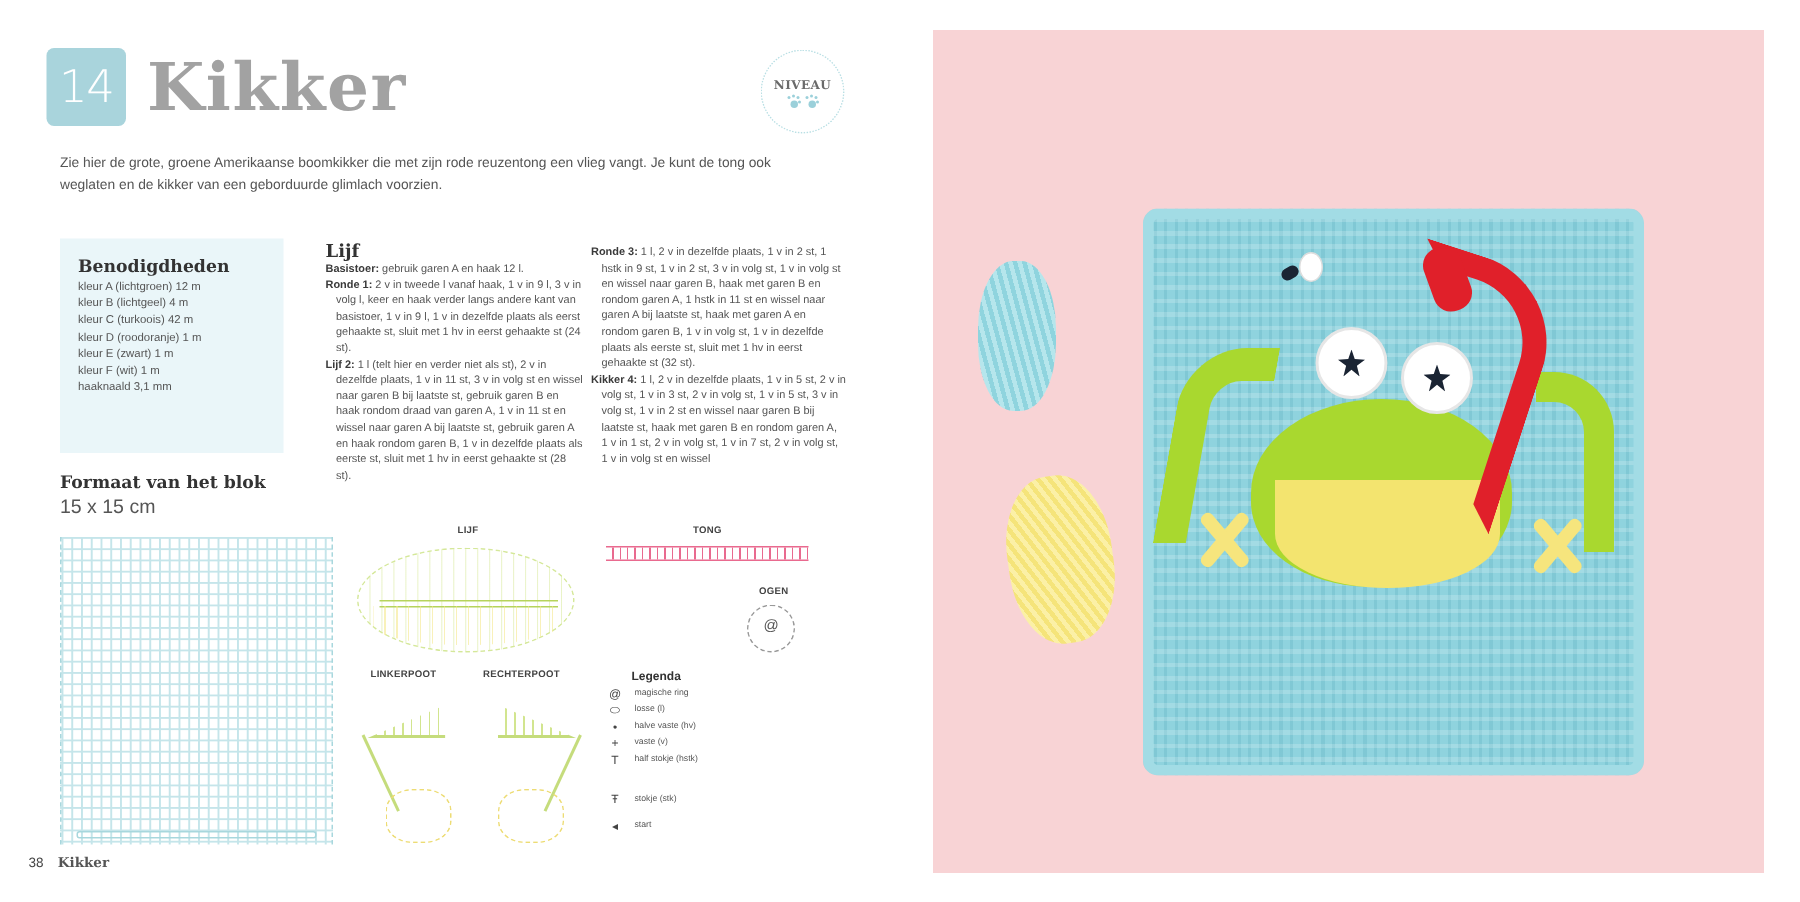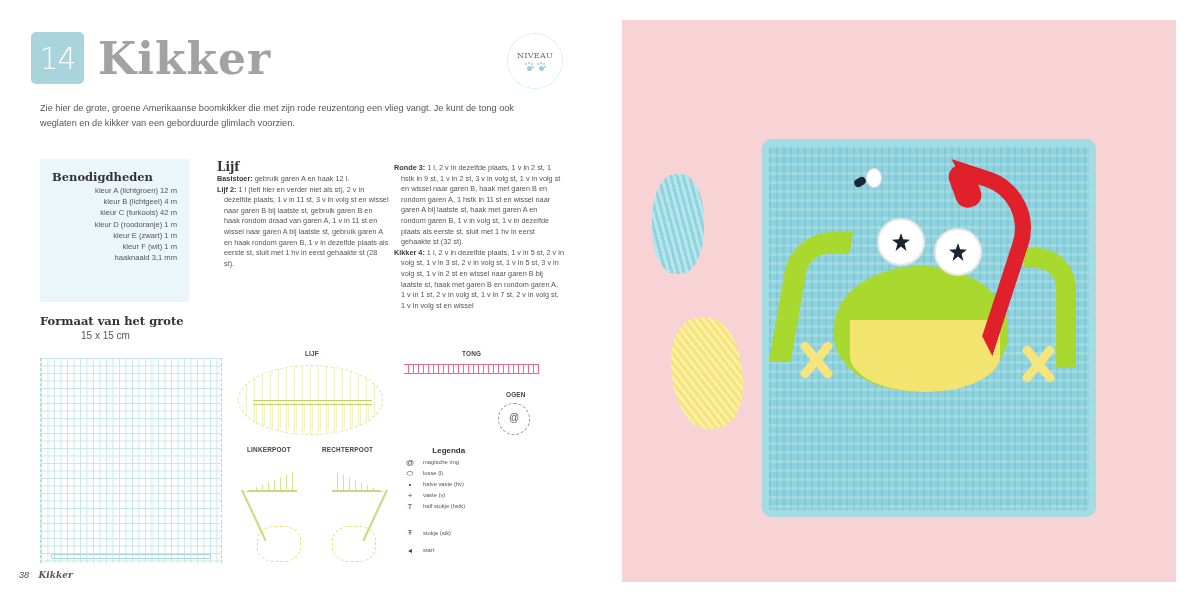--- a/index.html
+++ b/index.html
@@ -13,40 +13,40 @@
     display: flex; align-items: center; justify-content: center; letter-spacing: -1px;
   }
   .title {
     position: absolute; left: 98px; top: 31px; font-family: "DejaVu Serif", serif;
     font-weight: bold; font-size: 44px; color: #a2a2a2; letter-spacing: 1px; line-height: 56px;
   }
   .niveau {
     position: absolute; left: 507px; top: 33px; width: 56px; height: 56px; border-radius: 50%;
     border: 1px dotted #b9dfe4; display: flex; flex-direction: column; align-items: center; justify-content: center;
   }
-  .niveau-label { font-family: "DejaVu Serif", serif; font-weight: normal; font-size: 8px; color: #6a6a6a; letter-spacing: 0.3px; }
+  .niveau-label { font-family: "DejaVu Serif", serif; font-weight: bold; font-size: 8px; color: #6a6a6a; letter-spacing: 0.3px; }
   .niveau-paws { margin-top: 3px; display: flex; gap: 3px; }
   .paw { width: 9px; height: 8px; position: relative; }
   .paw::before { content: ""; position: absolute; left: 2px; top: 3px; width: 5px; height: 5px; border-radius: 50%; background: #9bd0da; }
   .paw::after { content: ""; position: absolute; left: 0; top: 0; width: 2px; height: 2px; border-radius: 50%; background: #9bd0da;
     box-shadow: 3px -1px 0 #9bd0da, 6px 0 0 #9bd0da, 7px 3px 0 #9bd0da; }
 
   .intro {
     position: absolute; left: 40px; top: 101px; width: 500px; font-size: 9.2px; line-height: 15px; color: #555;
   }
 
   .supplies {
     position: absolute; left: 40px; top: 159px; width: 149px; height: 143px; background: #eaf6f9; padding: 11px 12px;
   }
   .supplies h3 { font-family: "DejaVu Serif", serif; font-size: 11.5px; color: #333; font-weight: bold; margin-bottom: 1px; }
-  .supplies li { list-style: none; font-size: 7.6px; line-height: 11.2px; color: #555; text-align: right; }
+  .supplies li { list-style: none; font-size: 7.6px; line-height: 11.2px; color: #555; }
 
   .size { position: absolute; left: 40px; top: 314px; }
   .size h3 { font-family: "DejaVu Serif", serif; font-size: 11.5px; color: #333; font-weight: bold; }
-  .size p { font-size: 10px; color: #555; margin-top: 2px; margin-left: 41px; }
+  .size p { font-size: 13px; color: #555; margin-top: 2px; }
 
   .col { position: absolute; font-size: 7.3px; line-height: 10.6px; color: #555; }
   .col1 { left: 217px; top: 160px; width: 172px; }
   .col2 { left: 394px; top: 163px; width: 170px; }
   .col h3 { font-family: "DejaVu Serif", serif; font-size: 12px; color: #333; font-weight: bold; line-height: 14px; }
   .col p { padding-left: 7px; text-indent: -7px; }
   .col b { color: #3a3a3a; }
 
   .diag-label { position: absolute; font-size: 6.4px; font-weight: bold; color: #444; letter-spacing: 0.2px; }
 
@@ -88,27 +88,27 @@
   .linker { left: 235px; top: 464px; }
   .linker .top { left: 10px; clip-path: polygon(0 100%, 100% 0, 100% 100%); }
   .linker .arm { left: 6px; transform: rotate(-25deg); transform-origin: top; }
   .linker .foot { left: 22px; }
   .rechter { left: 328px; top: 464px; }
   .rechter .top { left: 4px; clip-path: polygon(0 0, 100% 100%, 0 100%); }
   .rechter .arm { left: 58px; transform: rotate(25deg); transform-origin: top; }
   .rechter .foot { left: 4px; }
 
   .legend { position: absolute; left: 403px; top: 446px; }
-  .legend h4 { font-size: 8px; font-weight: bold; color: #333; margin: 0 0 4px 18px; text-align: right; }
+  .legend h4 { font-size: 8px; font-weight: bold; color: #333; margin: 0 0 4px 18px; }
   .legend-row { display: flex; align-items: flex-start; font-size: 5.8px; color: #555; margin-bottom: 3px; }
   .legend-sym { width: 14px; text-align: center; font-size: 8px; line-height: 8px; color: #444; margin-right: 6px; }
   .legend-row.tall { height: 16px; }
   .legend-row.taller { height: 22px; align-items: center; }
 
-  .footer { position: absolute; left: 19px; top: 570px; font-size: 9px; color: #444; font-style: italic; }
+  .footer { position: absolute; left: 19px; top: 570px; font-size: 9px; color: #444; }
   .footer .pg { margin-right: 7px; }
   .footer .name { font-family: "DejaVu Serif", serif; font-weight: bold; color: #555; }
 
   .photo { position: absolute; left: 622px; top: 20px; width: 554px; height: 562px; background: #f8d3d5; overflow: hidden; }
   .block {
     position: absolute; left: 140px; top: 119px; width: 334px; height: 378px; border-radius: 10px;
     background: #8fd3de;
     background-image:
       repeating-linear-gradient(0deg, rgba(255,255,255,0.18) 0 3px, transparent 3px 9px),
       repeating-linear-gradient(90deg, rgba(60,150,170,0.18) 0 2px, transparent 2px 7px);
@@ -163,27 +163,28 @@
     <li>kleur B (lichtgeel) 4 m</li>
     <li>kleur C (turkoois) 42 m</li>
     <li>kleur D (roodoranje) 1 m</li>
     <li>kleur E (zwart) 1 m</li>
     <li>kleur F (wit) 1 m</li>
     <li>haaknaald 3,1 mm</li>
   </ul>
 </div>
 
 <div class="size">
-  <h3>Formaat van het grote</h3>
+  <h3>Formaat van het blok</h3>
   <p>15 x 15 cm</p>
 </div>
 
 <div class="col col1">
   <h3>Lijf</h3>
   <p><b>Basistoer:</b><span> gebruik garen A en haak 12 l.</span></p>
+  <p><b>Ronde 1:</b><span> 2 v in tweede l vanaf haak, 1 v in 9 l, 3 v in volg l, keer en haak verder langs andere kant van basistoer, 1 v in 9 l, 1 v in dezelfde plaats als eerst gehaakte st, sluit met 1 hv in eerst gehaakte st (24 st).</span></p>
   <p><b>Lijf 2:</b><span> 1 l (telt hier en verder niet als st), 2 v in dezelfde plaats, 1 v in 11 st, 3 v in volg st en wissel naar garen B bij laatste st, gebruik garen B en haak rondom draad van garen A, 1 v in 11 st en wissel naar garen A bij laatste st, gebruik garen A en haak rondom garen B, 1 v in dezelfde plaats als eerste st, sluit met 1 hv in eerst gehaakte st (28 st).</span></p>
 </div>
 <div class="col col2">
   <p><b>Ronde 3:</b><span> 1 l, 2 v in dezelfde plaats, 1 v in 2 st, 1 hstk in 9 st, 1 v in 2 st, 3 v in volg st, 1 v in volg st en wissel naar garen B, haak met garen B en rondom garen A, 1 hstk in 11 st en wissel naar garen A bij laatste st, haak met garen A en rondom garen B, 1 v in volg st, 1 v in dezelfde plaats als eerste st, sluit met 1 hv in eerst gehaakte st (32 st).</span></p>
   <p><b>Kikker 4:</b><span> 1 l, 2 v in dezelfde plaats, 1 v in 5 st, 2 v in volg st, 1 v in 3 st, 2 v in volg st, 1 v in 5 st, 3 v in volg st, 1 v in 2 st en wissel naar garen B bij laatste st, haak met garen B en rondom garen A, 1 v in 1 st, 2 v in volg st, 1 v in 7 st, 2 v in volg st, 1 v in volg st en wissel</span></p>
 </div>
 
 <div class="grid-diag"></div>
 
 <span class="diag-label" style="left:305px; top:350px;">LIJF</span>

